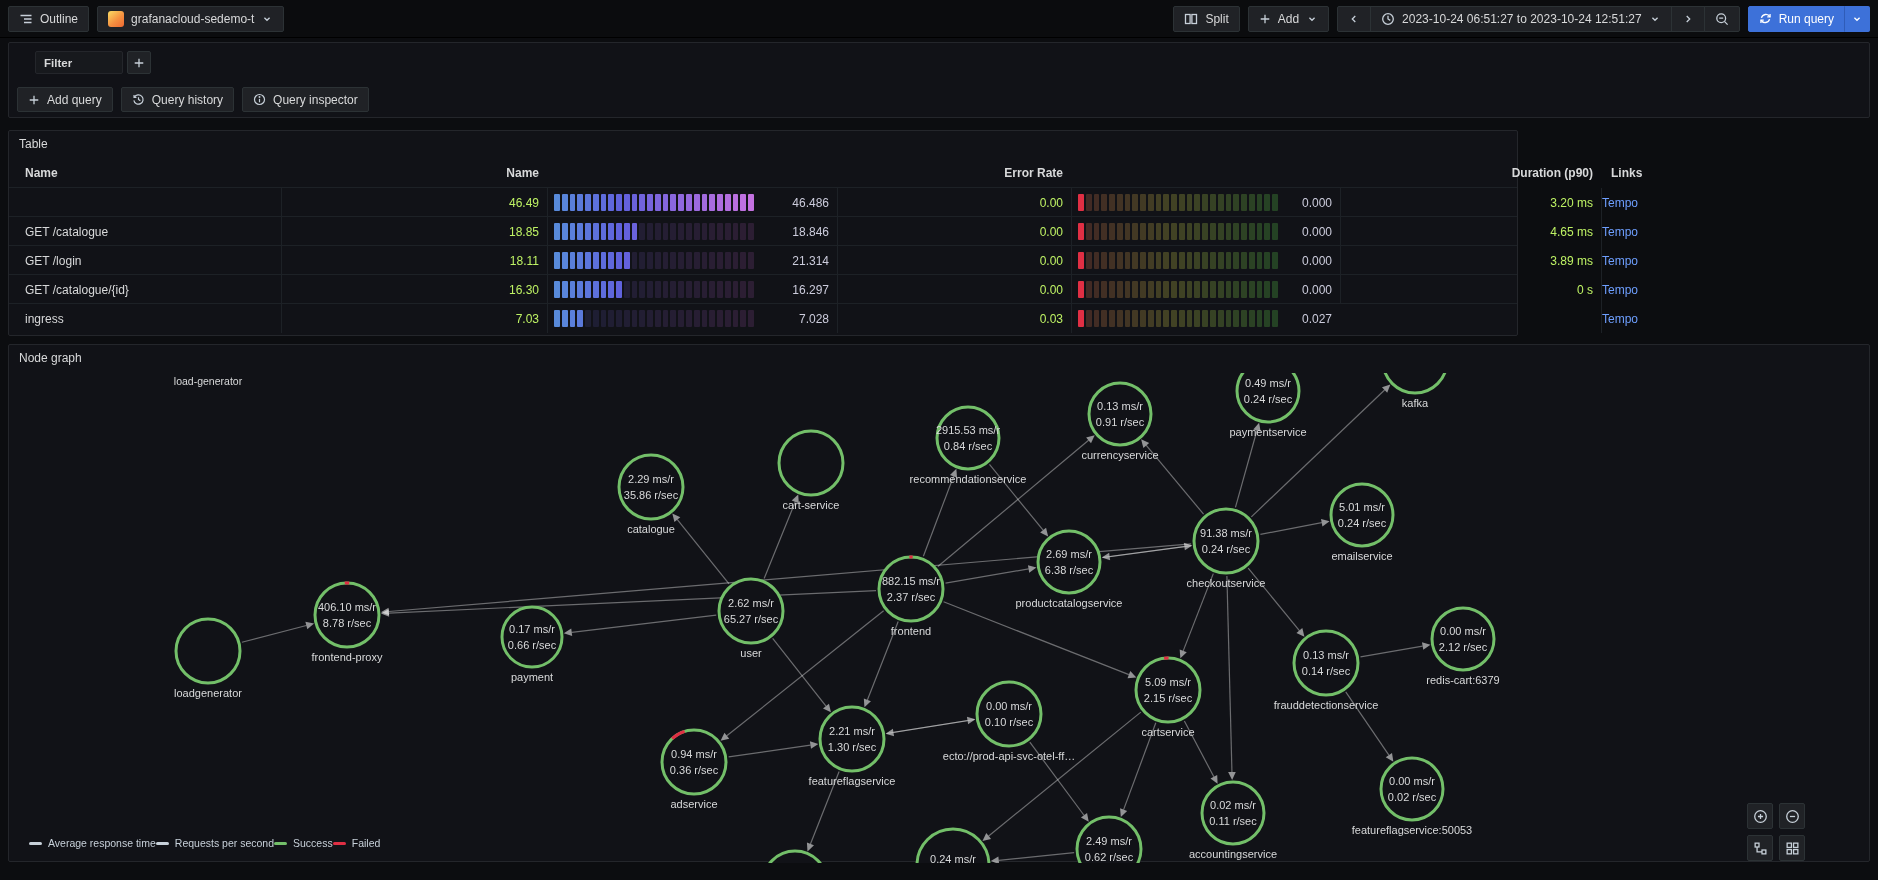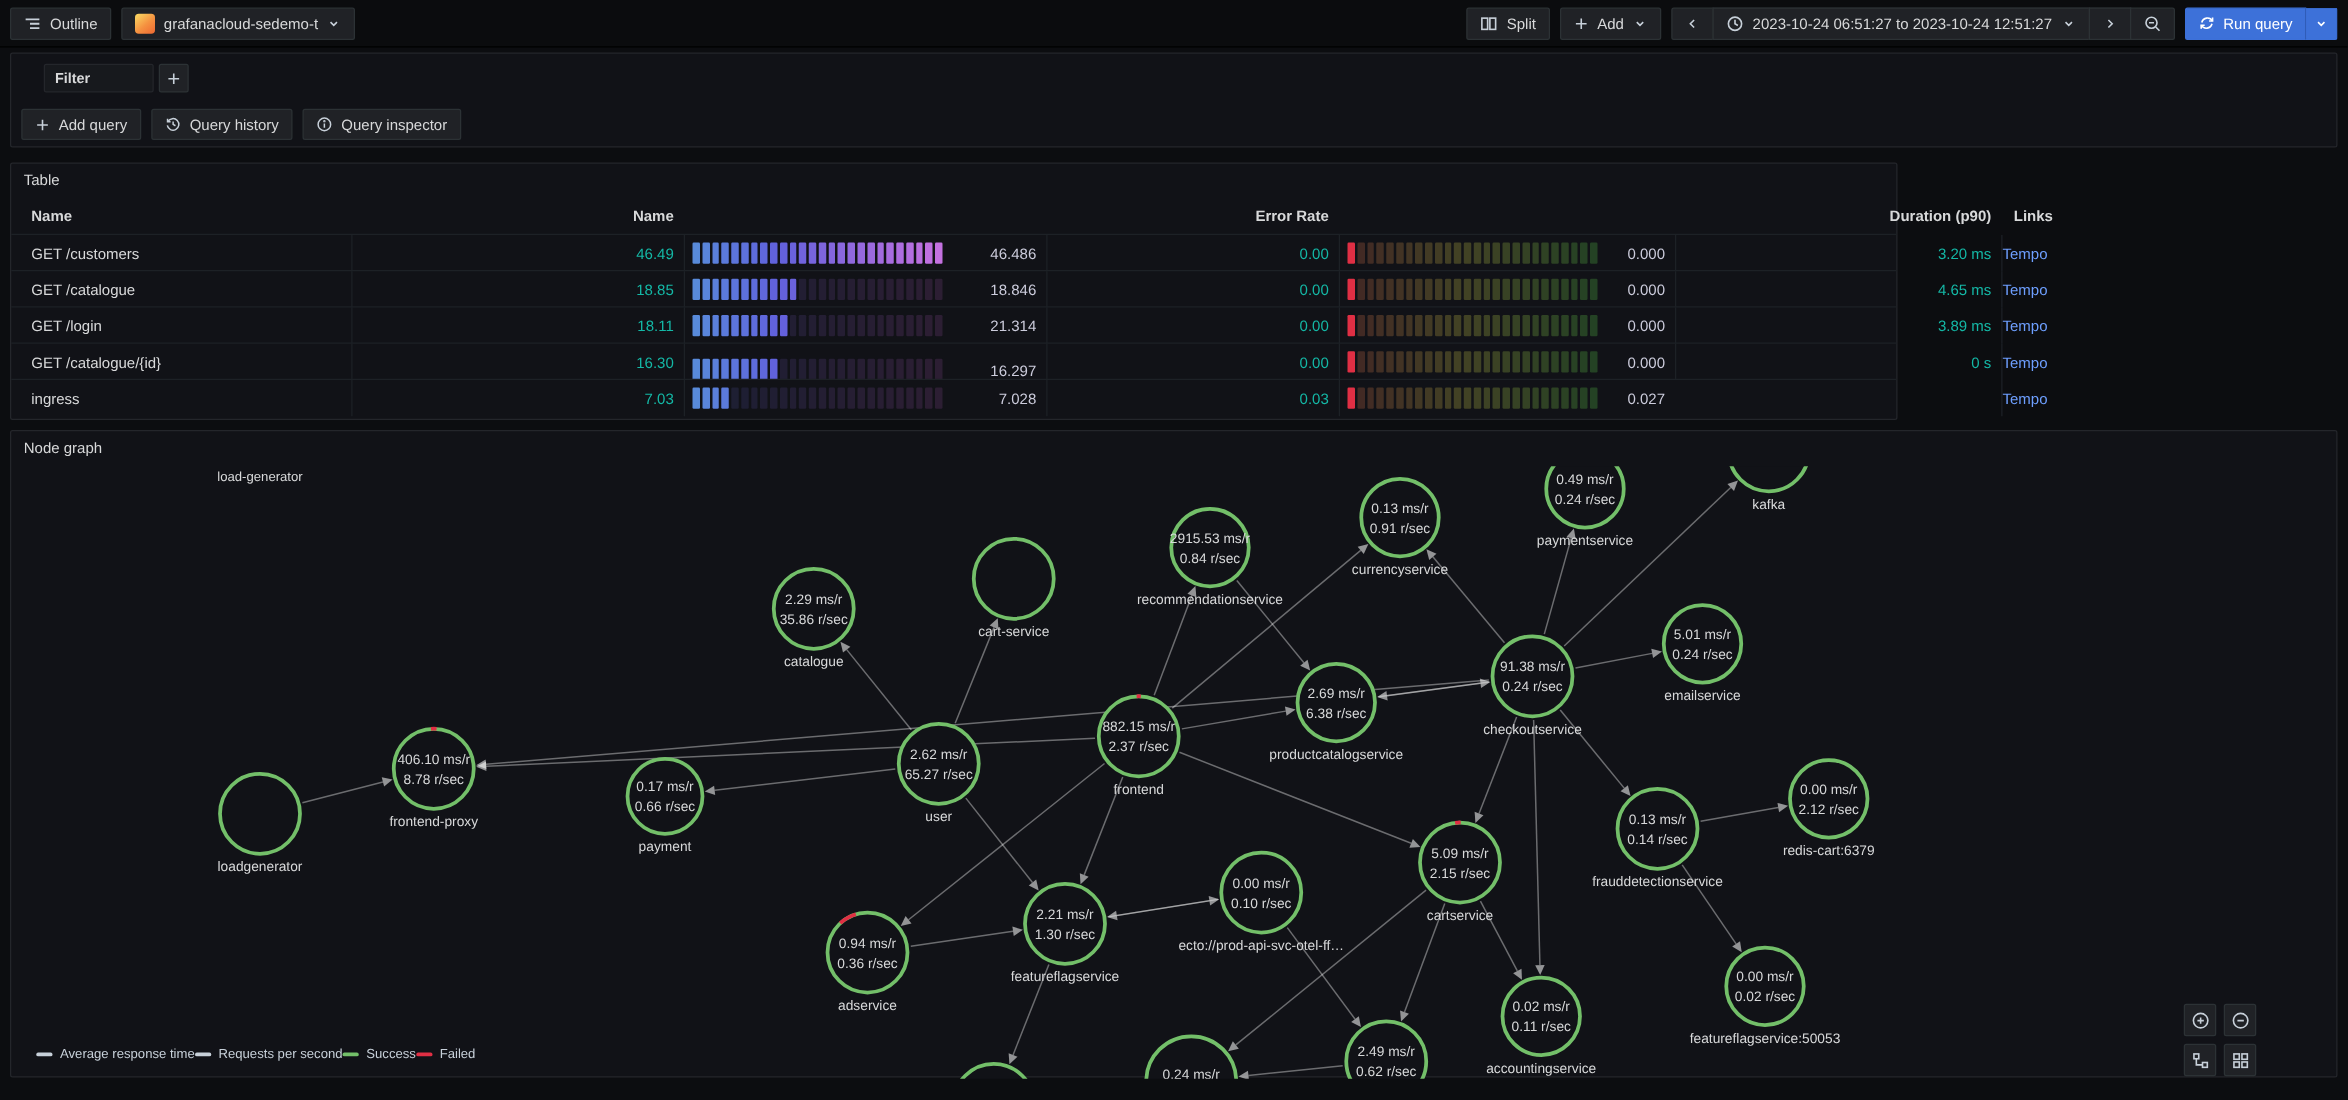--- a/index.html
+++ b/index.html
@@ -32,21 +32,21 @@
   .qbtn-row .btn { height:25px; font-size:12px; }
   .panel { position:absolute; background:#111217; border:1px solid #24262b; border-radius:2px; }
   .panel-title { position:absolute; left:10px; top:6px; font-size:12px; font-weight:500; color:#d8d9da; }
   .panel-table { left:8px; top:130px; width:1510px; height:206px; }
   .thead { position:absolute; left:0; top:30px; width:100%; height:26px; font-size:12px; font-weight:700; color:#d8d9da; }
   .hcell { position:absolute; top:5px; }
   .trows { position:absolute; left:0; top:56px; width:100%; }
   .trow { position:relative; height:29px; border-top:1px solid #1d2126; font-size:12px; }
   .tcell { position:absolute; top:0; height:29px; display:flex; align-items:center; border-left:1px solid #1d2126; }
   .tcell.first { border-left:none; }
-  .num-blue { color:#14b8a6; justify-content:flex-end; }
+  .num-blue { color:#bef264; justify-content:flex-end; }
   .gauge-wrap { gap:8px; }
   .lcd { display:flex; gap:2px; width:200px; height:17px; margin-left:6px; }
   .lcd span { flex:1; border-radius:1px; }
   .gauge-val { position:absolute; right:8px; color:#ccccdc; }
   .link-blue { color:#6e9fff; padding-left:0; cursor:pointer; }
   .panel-graph { left:8px; top:344px; width:1862px; height:518px; }
   #ng-svg { position:absolute; left:0; top:28px; width:1860px; height:490px; }
   .legend { position:absolute; left:20px; bottom:12px; display:flex; align-items:center; }
   .legend-item { display:flex; align-items:center; gap:6px; font-size:10.5px; color:#c7d0d9; }
   .legend-item i { display:inline-block; width:13px; height:3px; border-radius:2px; }
@@ -187,21 +187,20 @@
   <div class="panel-title">Table</div>
   <div class="thead">
     <div class="hcell" style="left:16px">Name</div>
     <div class="hcell" style="left:272px; width:258px; text-align:right">Name</div>
     <div class="hcell" style="left:828px; width:226px; text-align:right">Error Rate</div>
     <div class="hcell" style="left:1331px; width:253px; text-align:right">Duration (p90)</div>
     <div class="hcell" style="left:1602px">Links</div>
   </div>
   <div class="trows" id="table-rows">
       <div class="trow">
-        <div class="tcell first" style="left: 0px; width: 272px; padding-left: 16px;">GET /customers</div>
         <div class="tcell num-blue" style="left: 272px; width: 266px; padding-right: 8px;">46.49</div>
         <div class="tcell gauge-wrap" style="left: 538px; width: 290px;">
           <div class="lcd">
             <span style="background: rgb(88, 138, 218);"></span>
             <span style="background: rgb(89, 133, 219);"></span>
             <span style="background: rgb(90, 127, 219);"></span>
             <span style="background: rgb(91, 122, 219);"></span>
             <span style="background: rgb(92, 117, 219);"></span>
             <span style="background: rgb(93, 113, 219);"></span>
             <span style="background: rgb(94, 108, 220);"></span>
@@ -396,21 +395,21 @@
             <span style="background: rgb(36, 66, 36);"></span>
           </div>
           <span class="gauge-val">0.000</span>
         </div>
         <div class="tcell num-blue" style="left: 1331px; width: 261px; padding-right: 8px;">3.89 ms</div>
         <div class="tcell link-blue" style="left: 1592px; width: 262px;">Tempo</div>
       </div>
       <div class="trow">
         <div class="tcell first" style="left: 0px; width: 272px; padding-left: 16px;">GET /catalogue/{id}</div>
         <div class="tcell num-blue" style="left: 272px; width: 266px; padding-right: 8px;">16.30</div>
-        <div class="tcell gauge-wrap" style="left: 538px; width: 290px; align-items: flex-end;">
+        <div class="tcell gauge-wrap" style="left: 538px; width: 290px;">
           <div class="lcd">
             <span style="background: rgb(88, 138, 218);"></span>
             <span style="background: rgb(89, 133, 219);"></span>
             <span style="background: rgb(90, 127, 219);"></span>
             <span style="background: rgb(91, 122, 219);"></span>
             <span style="background: rgb(92, 117, 219);"></span>
             <span style="background: rgb(93, 113, 219);"></span>
             <span style="background: rgb(94, 108, 220);"></span>
             <span style="background: rgb(95, 103, 220);"></span>
             <span style="background: rgb(96, 98, 220);"></span>

